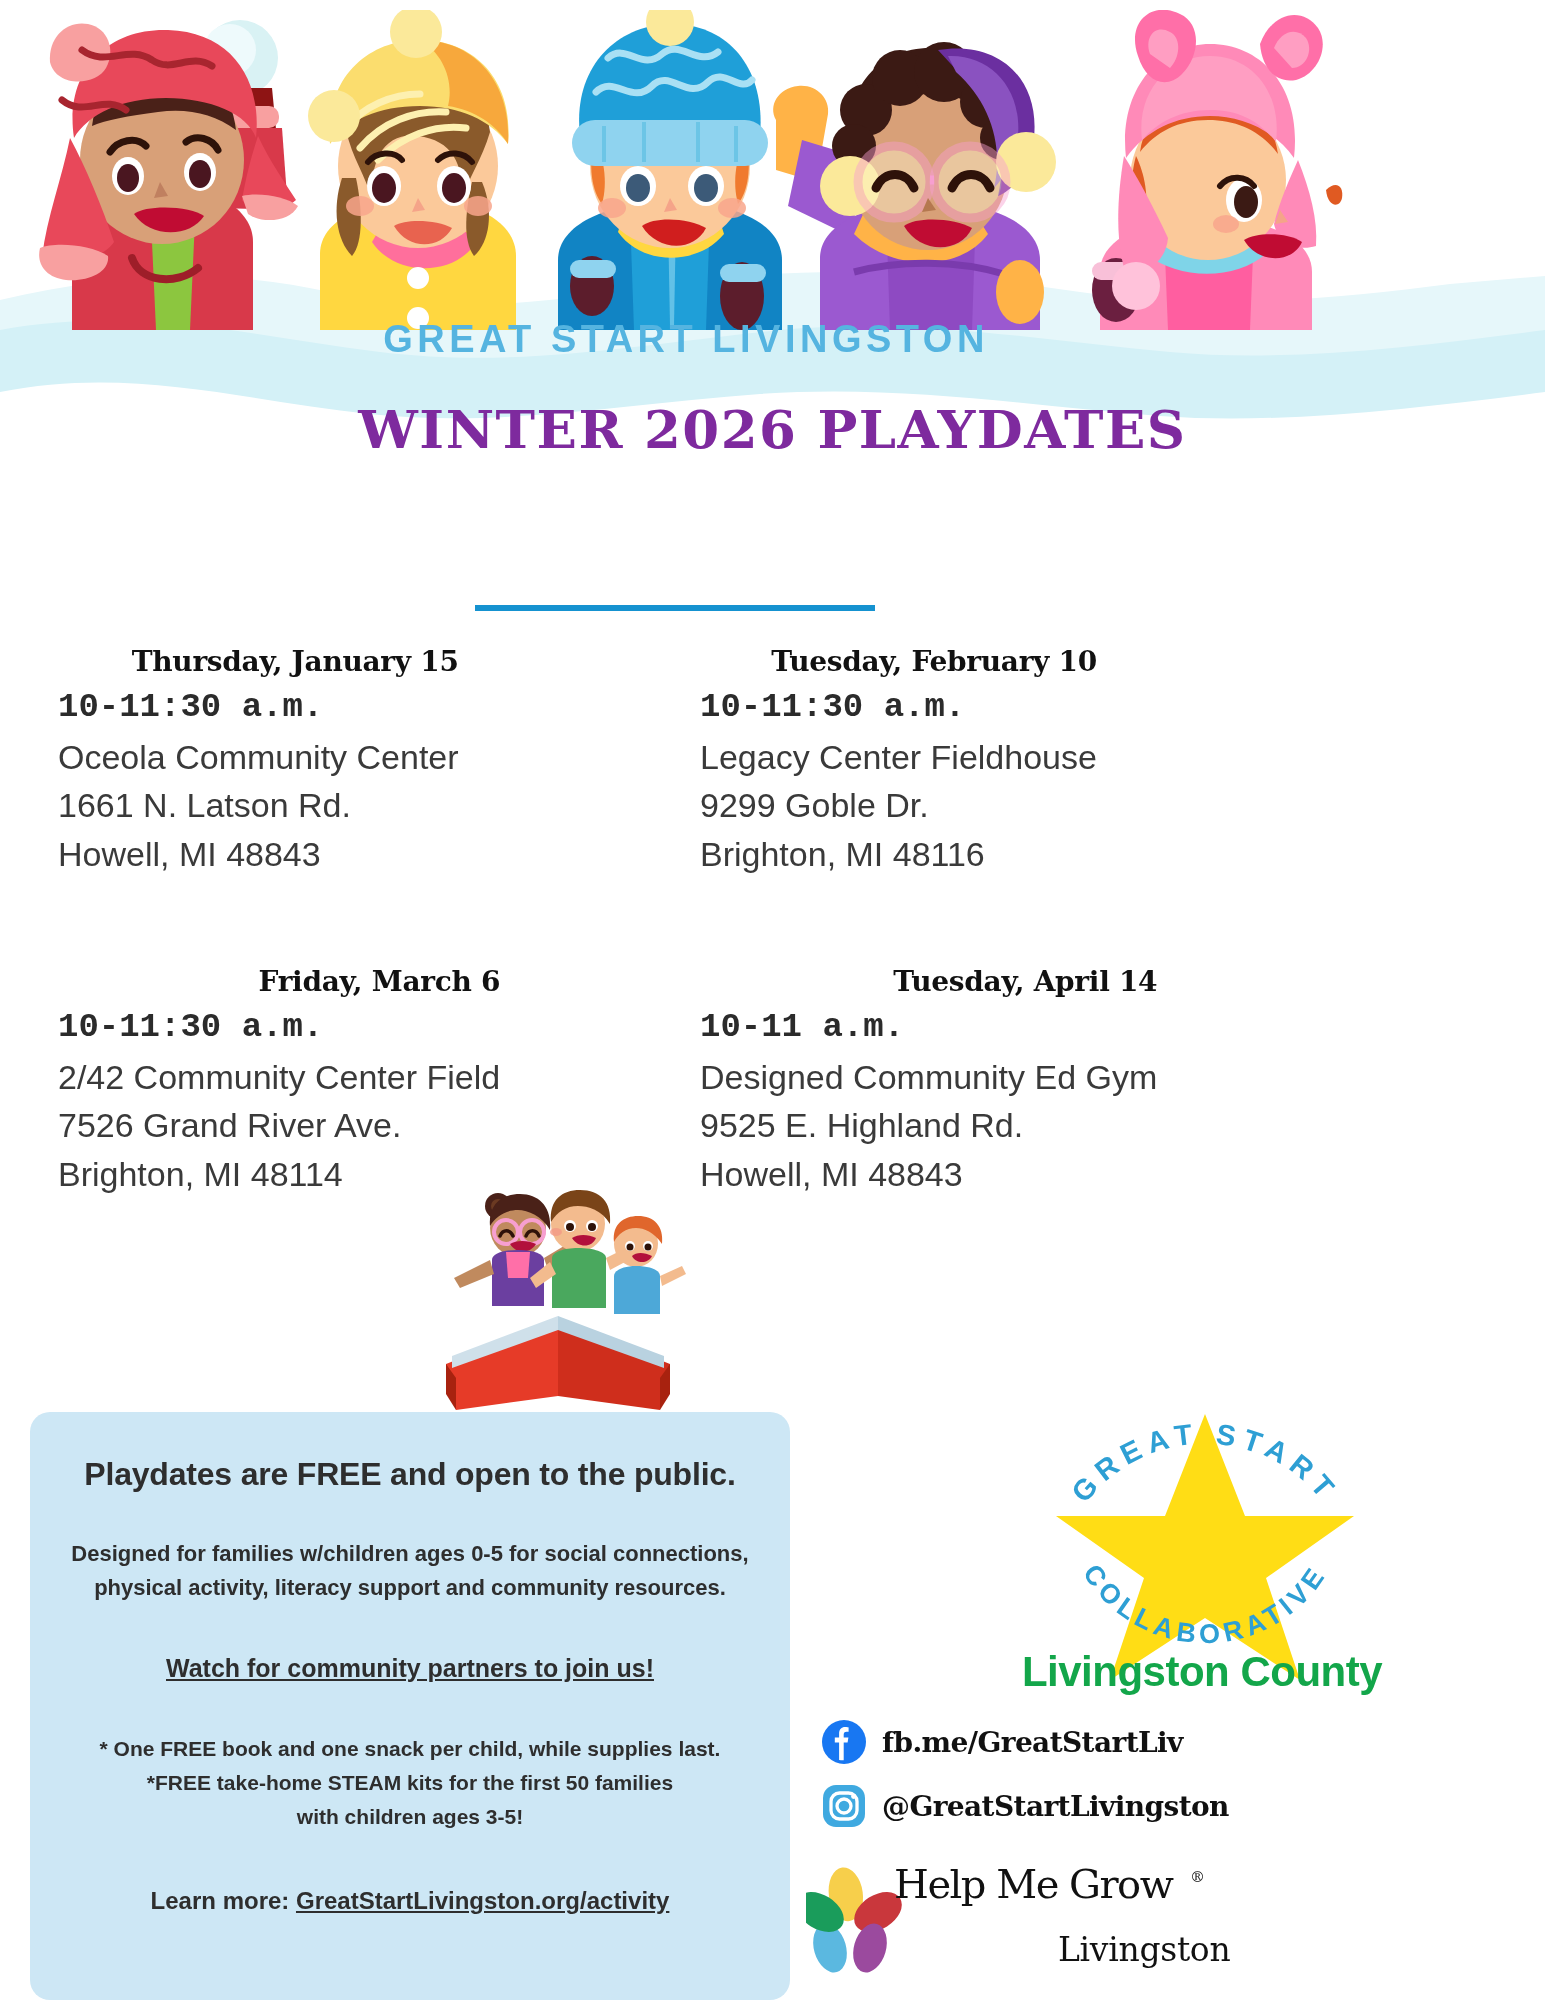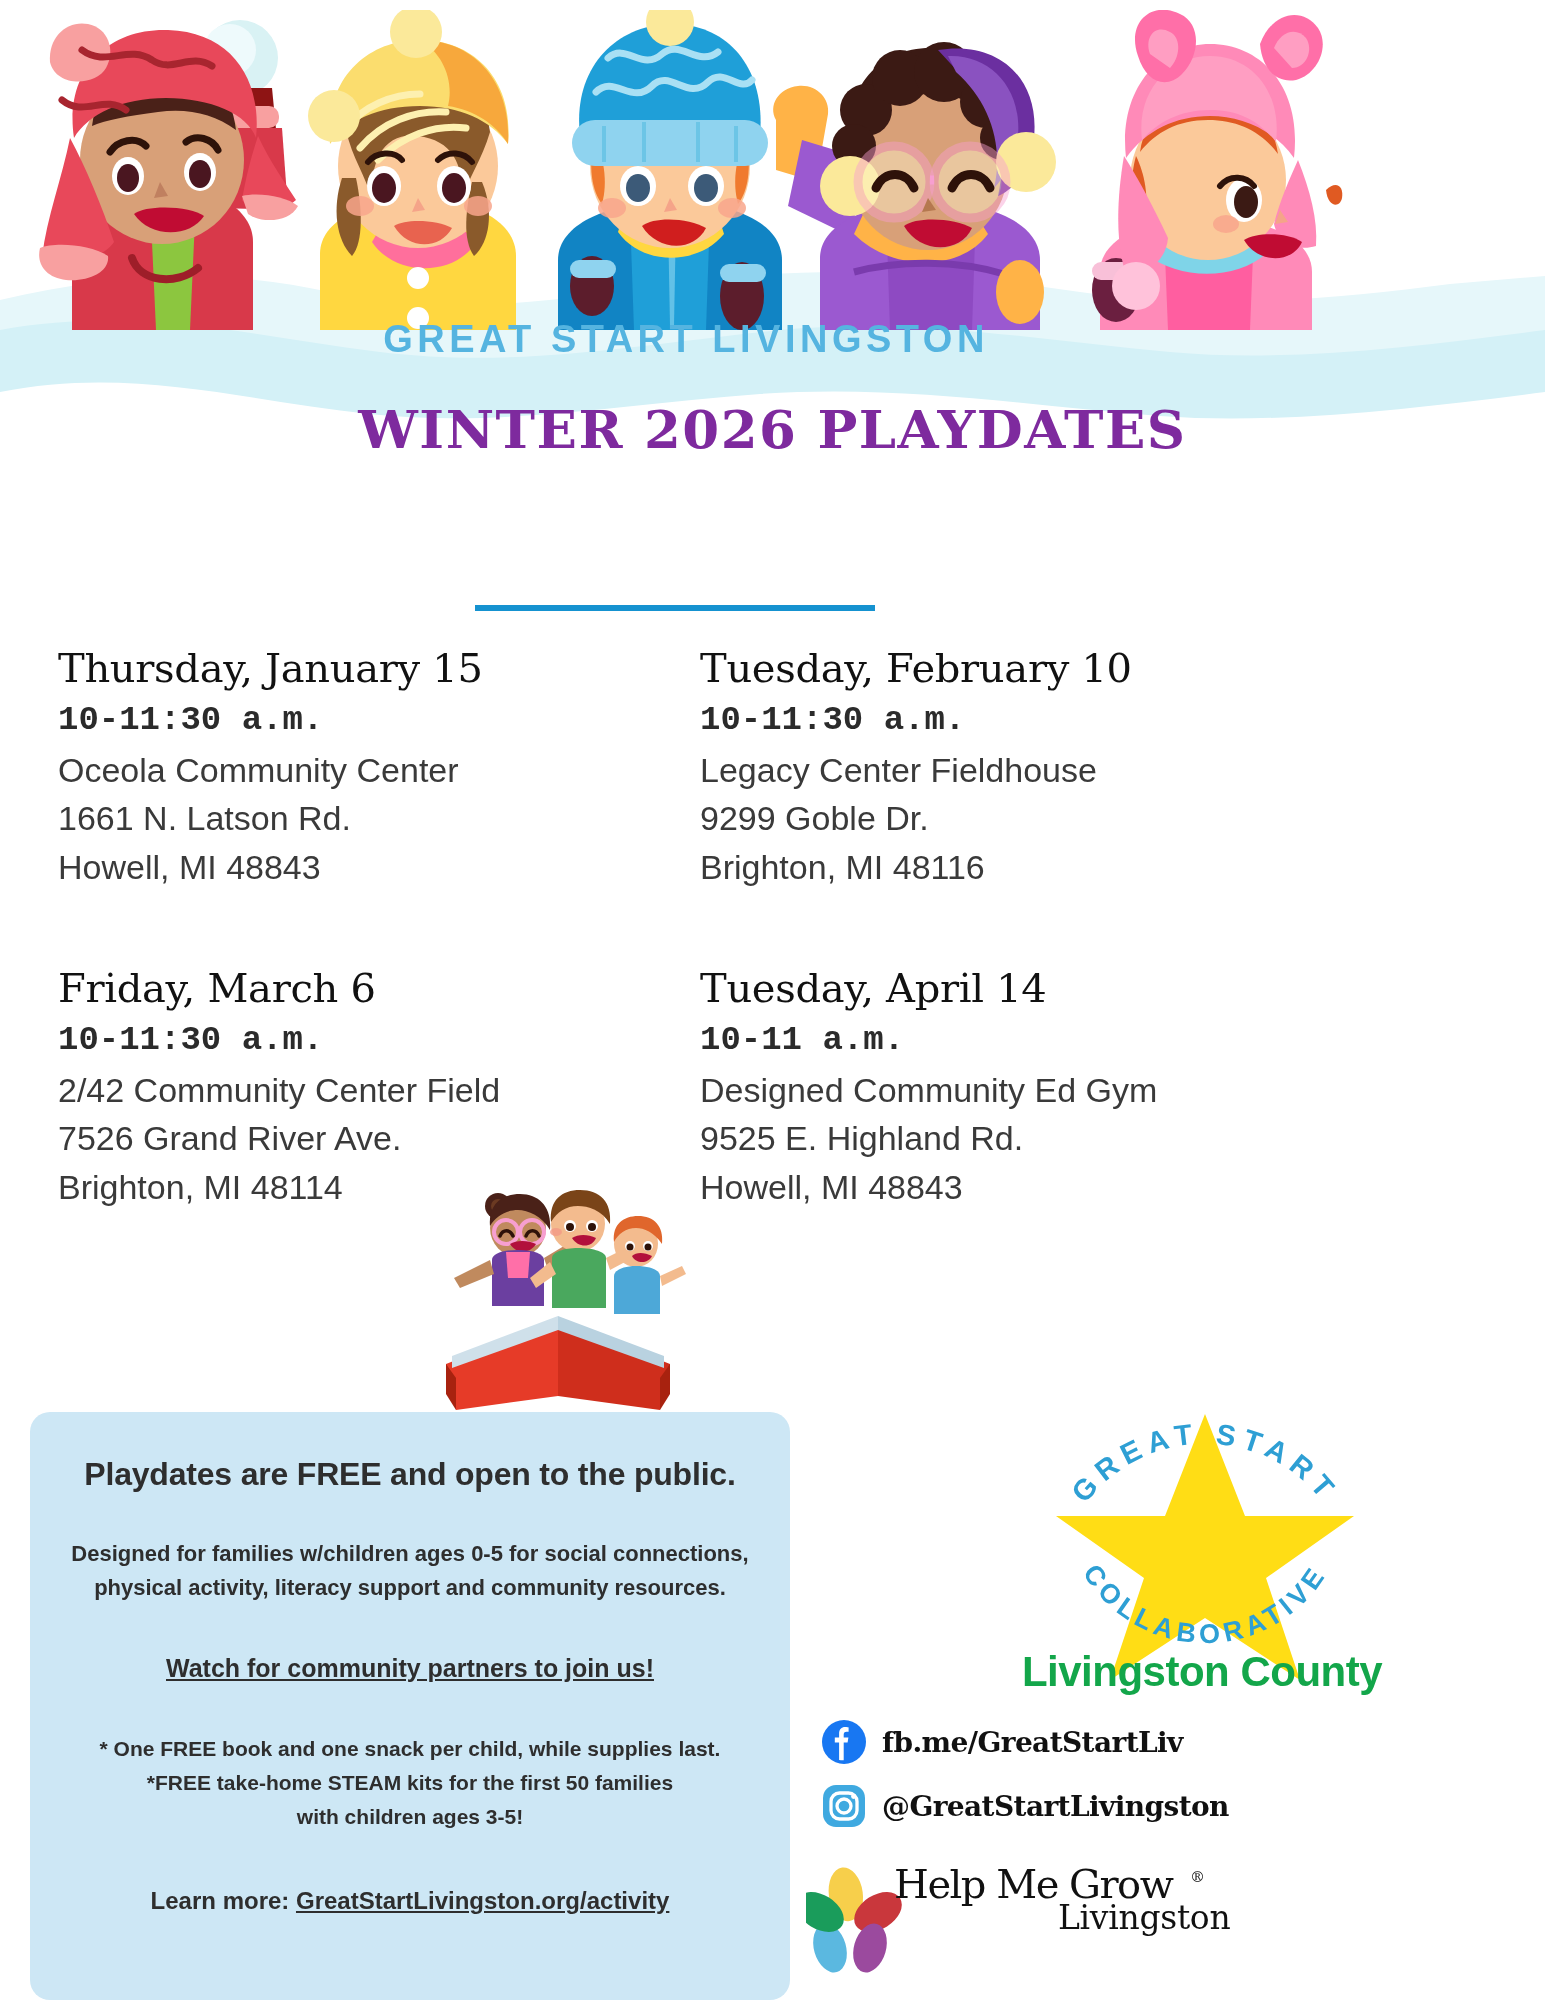--- a/index.html
+++ b/index.html
@@ -56,26 +56,27 @@
     width: 1545px; height: 620px;
   }
   .date-block { position: absolute; }
   .date-block.c0 { left: 58px; }
   .date-block.c1 { left: 700px; }
   .date-block.r0 { top: 0px; }
   .date-block.r1 { top: 320px; }
 
   .date-heading {
     font-family: "DejaVu Serif", serif;
-    font-weight: 400;
-    font-size: 40px;
+    font-weight: 700;
+    font-size: 28px;
     color: #111111;
     letter-spacing: -0.3px;
     margin-bottom: 10px;
     white-space: nowrap;
+    text-align: right;
   }
   .date-time {
     font-family: Liberation Mono, monospace;
     font-weight: 700;
     font-size: 34px;
     color: #2b2b2b;
     margin-bottom: 7px;
     white-space: nowrap;
   }
   .date-line {
@@ -168,21 +169,21 @@
     position: absolute; left: 94px; top: 484px;
     font-family: "DejaVu Serif", serif;
     font-size: 40px; color: #111; letter-spacing: -1.5px;
     line-height: 1;
   }
   #hmg-reg {
     position: absolute; left: 390px; top: 488px;
     font-family: "DejaVu Serif", serif; font-size: 15px; color:#111;
   }
   #hmg-sub {
-    position: absolute; left: 258px; top: 518px;
+    position: absolute; left: 258px; top: 550px;
     font-family: "DejaVu Serif", serif;
     font-size: 33px; color: #111; letter-spacing: -0.3px;
   }
 </style>
 </head>
 <body>
 
 <div id="header-banner">
 
   <svg id="snow-svg" viewBox="0 0 1545 460" preserveAspectRatio="none">

